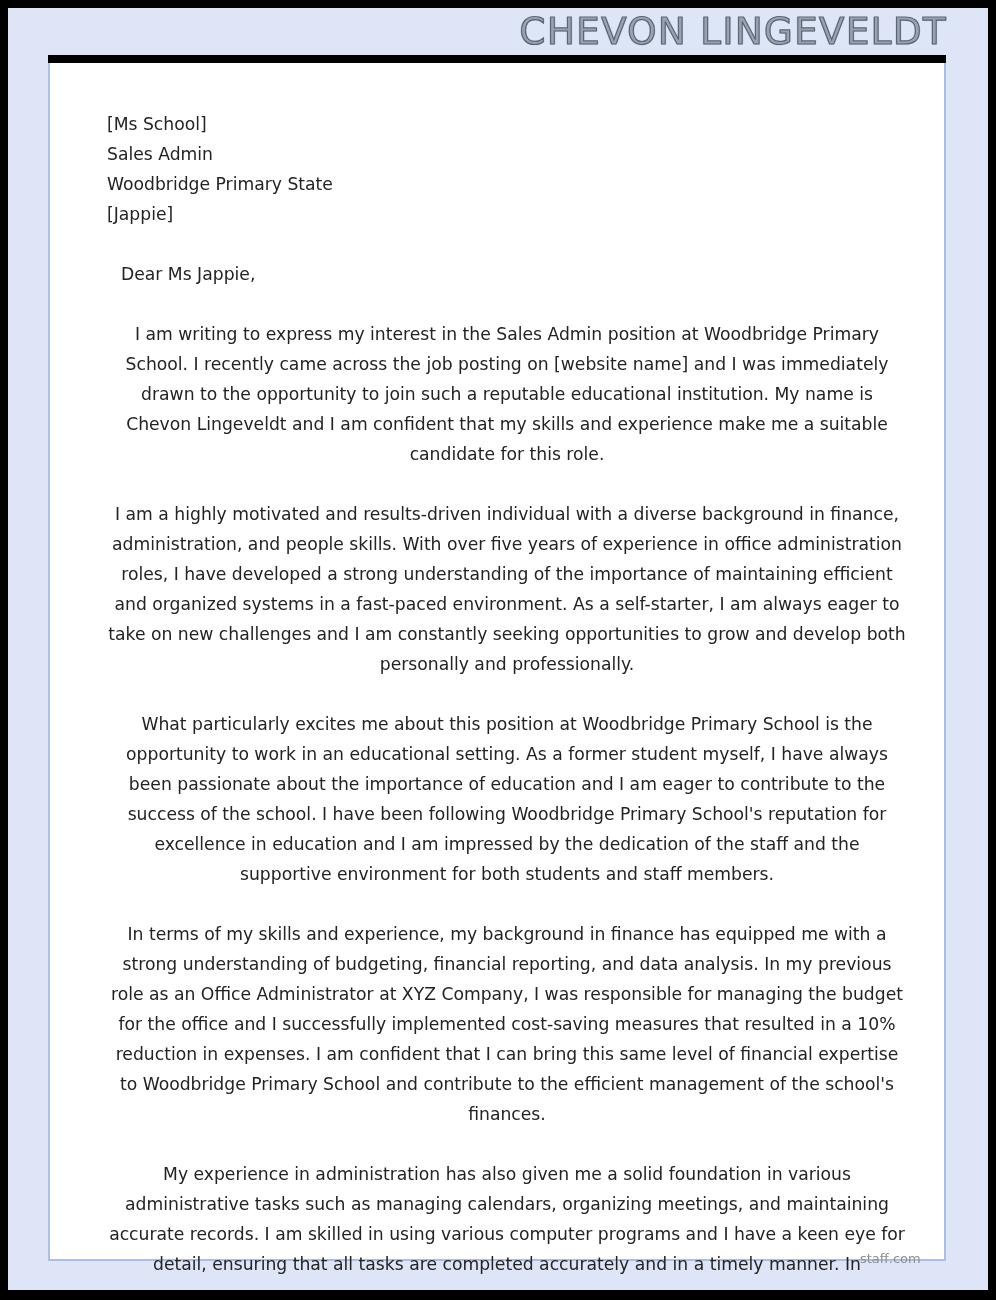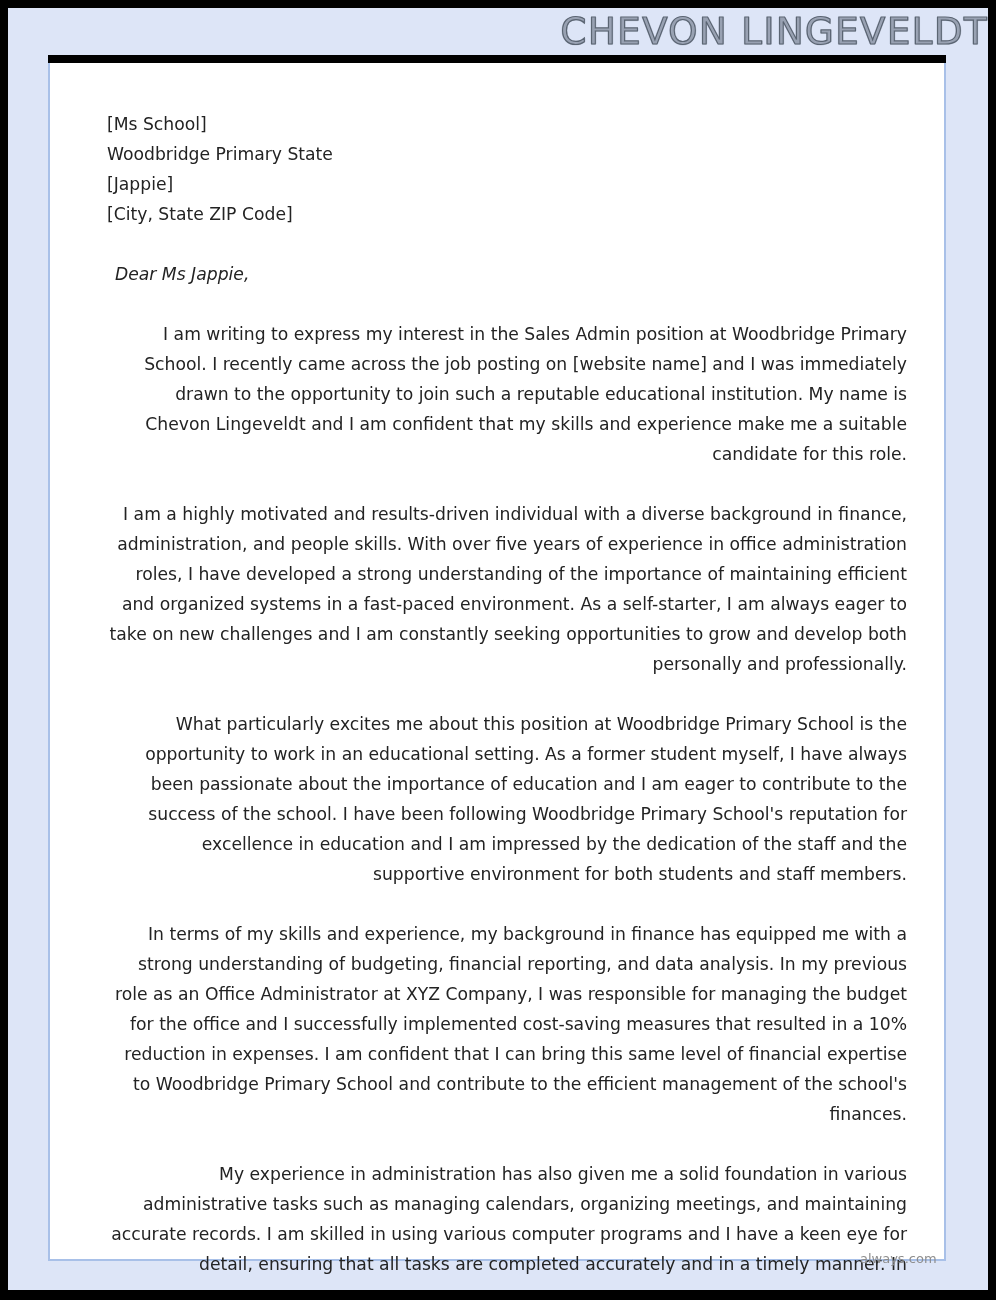--- a/index.html
+++ b/index.html
@@ -37,20 +37,21 @@
   }
 
   
   .letterhead {
     position: absolute;
     left: 0;
     top: 0;
     width: 980px;
     height: 47px;
     box-sizing: border-box;
+    padding-right: 41px;
     display: flex;
     align-items: center;
     justify-content: flex-end;
   }
 
   .applicant-name {
     font-family: "DejaVu Sans", sans-serif;
     font-size: 37px;
     line-height: 40px;
     font-weight: 400;
@@ -104,27 +105,26 @@
 
   .address-block {
     margin: 0 0 30px 0;
   }
   .address-line {
     display: block;
     white-space: nowrap;
   }
 
   .salutation {
-    margin: 0 0 30px 8px;
-    font-style: italic;
+    margin: 0 0 30px 14px;
   }
 
   .letter-paragraph {
     margin: 0 0 30px 0;
-    text-align: right;
+    text-align: center;
   }
   .letter-paragraph:last-child {
     margin-bottom: 0;
   }
 
   
   .watermark {
     position: absolute;
     left: 852px;
     top: 1243px;
@@ -147,31 +147,31 @@
     </div>
 
     <div class="header-rule"></div>
 
     <div class="page"></div>
 
     <div class="letter-body">
 
       <div class="address-block">
         <span class="address-line">[Ms School]</span>
+        <span class="address-line">Sales Admin</span>
         <span class="address-line">Woodbridge Primary State</span>
         <span class="address-line">[Jappie]</span>
-        <span class="address-line">[City, State ZIP Code]</span>
       </div>
 
       <div class="salutation">Dear Ms Jappie,</div>
 
       <p class="letter-paragraph">I am writing to express my interest in the Sales Admin position at Woodbridge Primary School. I recently came across the job posting on [website name] and I was immediately drawn to the opportunity to join such a reputable educational institution. My name is Chevon Lingeveldt and I am confident that my skills and experience make me a suitable candidate for this role.</p>
       <p class="letter-paragraph">I am a highly motivated and results-driven individual with a diverse background in finance, administration, and people skills. With over five years of experience in office administration roles, I have developed a strong understanding of the importance of maintaining efficient and organized systems in a fast-paced environment. As a self-starter, I am always eager to take on new challenges and I am constantly seeking opportunities to grow and develop both personally and professionally.</p>
       <p class="letter-paragraph">What particularly excites me about this position at Woodbridge Primary School is the opportunity to work in an educational setting. As a former student myself, I have always been passionate about the importance of education and I am eager to contribute to the success of the school. I have been following Woodbridge Primary School's reputation for excellence in education and I am impressed by the dedication of the staff and the supportive environment for both students and staff members.</p>
       <p class="letter-paragraph">In terms of my skills and experience, my background in finance has equipped me with a strong understanding of budgeting, financial reporting, and data analysis. In my previous role as an Office Administrator at XYZ Company, I was responsible for managing the budget for the office and I successfully implemented cost-saving measures that resulted in a 10% reduction in expenses. I am confident that I can bring this same level of financial expertise to Woodbridge Primary School and contribute to the efficient management of the school's finances.</p>
       <p class="letter-paragraph">My experience in administration has also given me a solid foundation in various administrative tasks such as managing calendars, organizing meetings, and maintaining accurate records. I am skilled in using various computer programs and I have a keen eye for detail, ensuring that all tasks are completed accurately and in a timely manner. In</p>
 
     </div>
 
-    <div class="watermark">always.com</div>
+    <div class="watermark">staff.com</div>
 
   </div>
 </div>
 
 </body></html>

